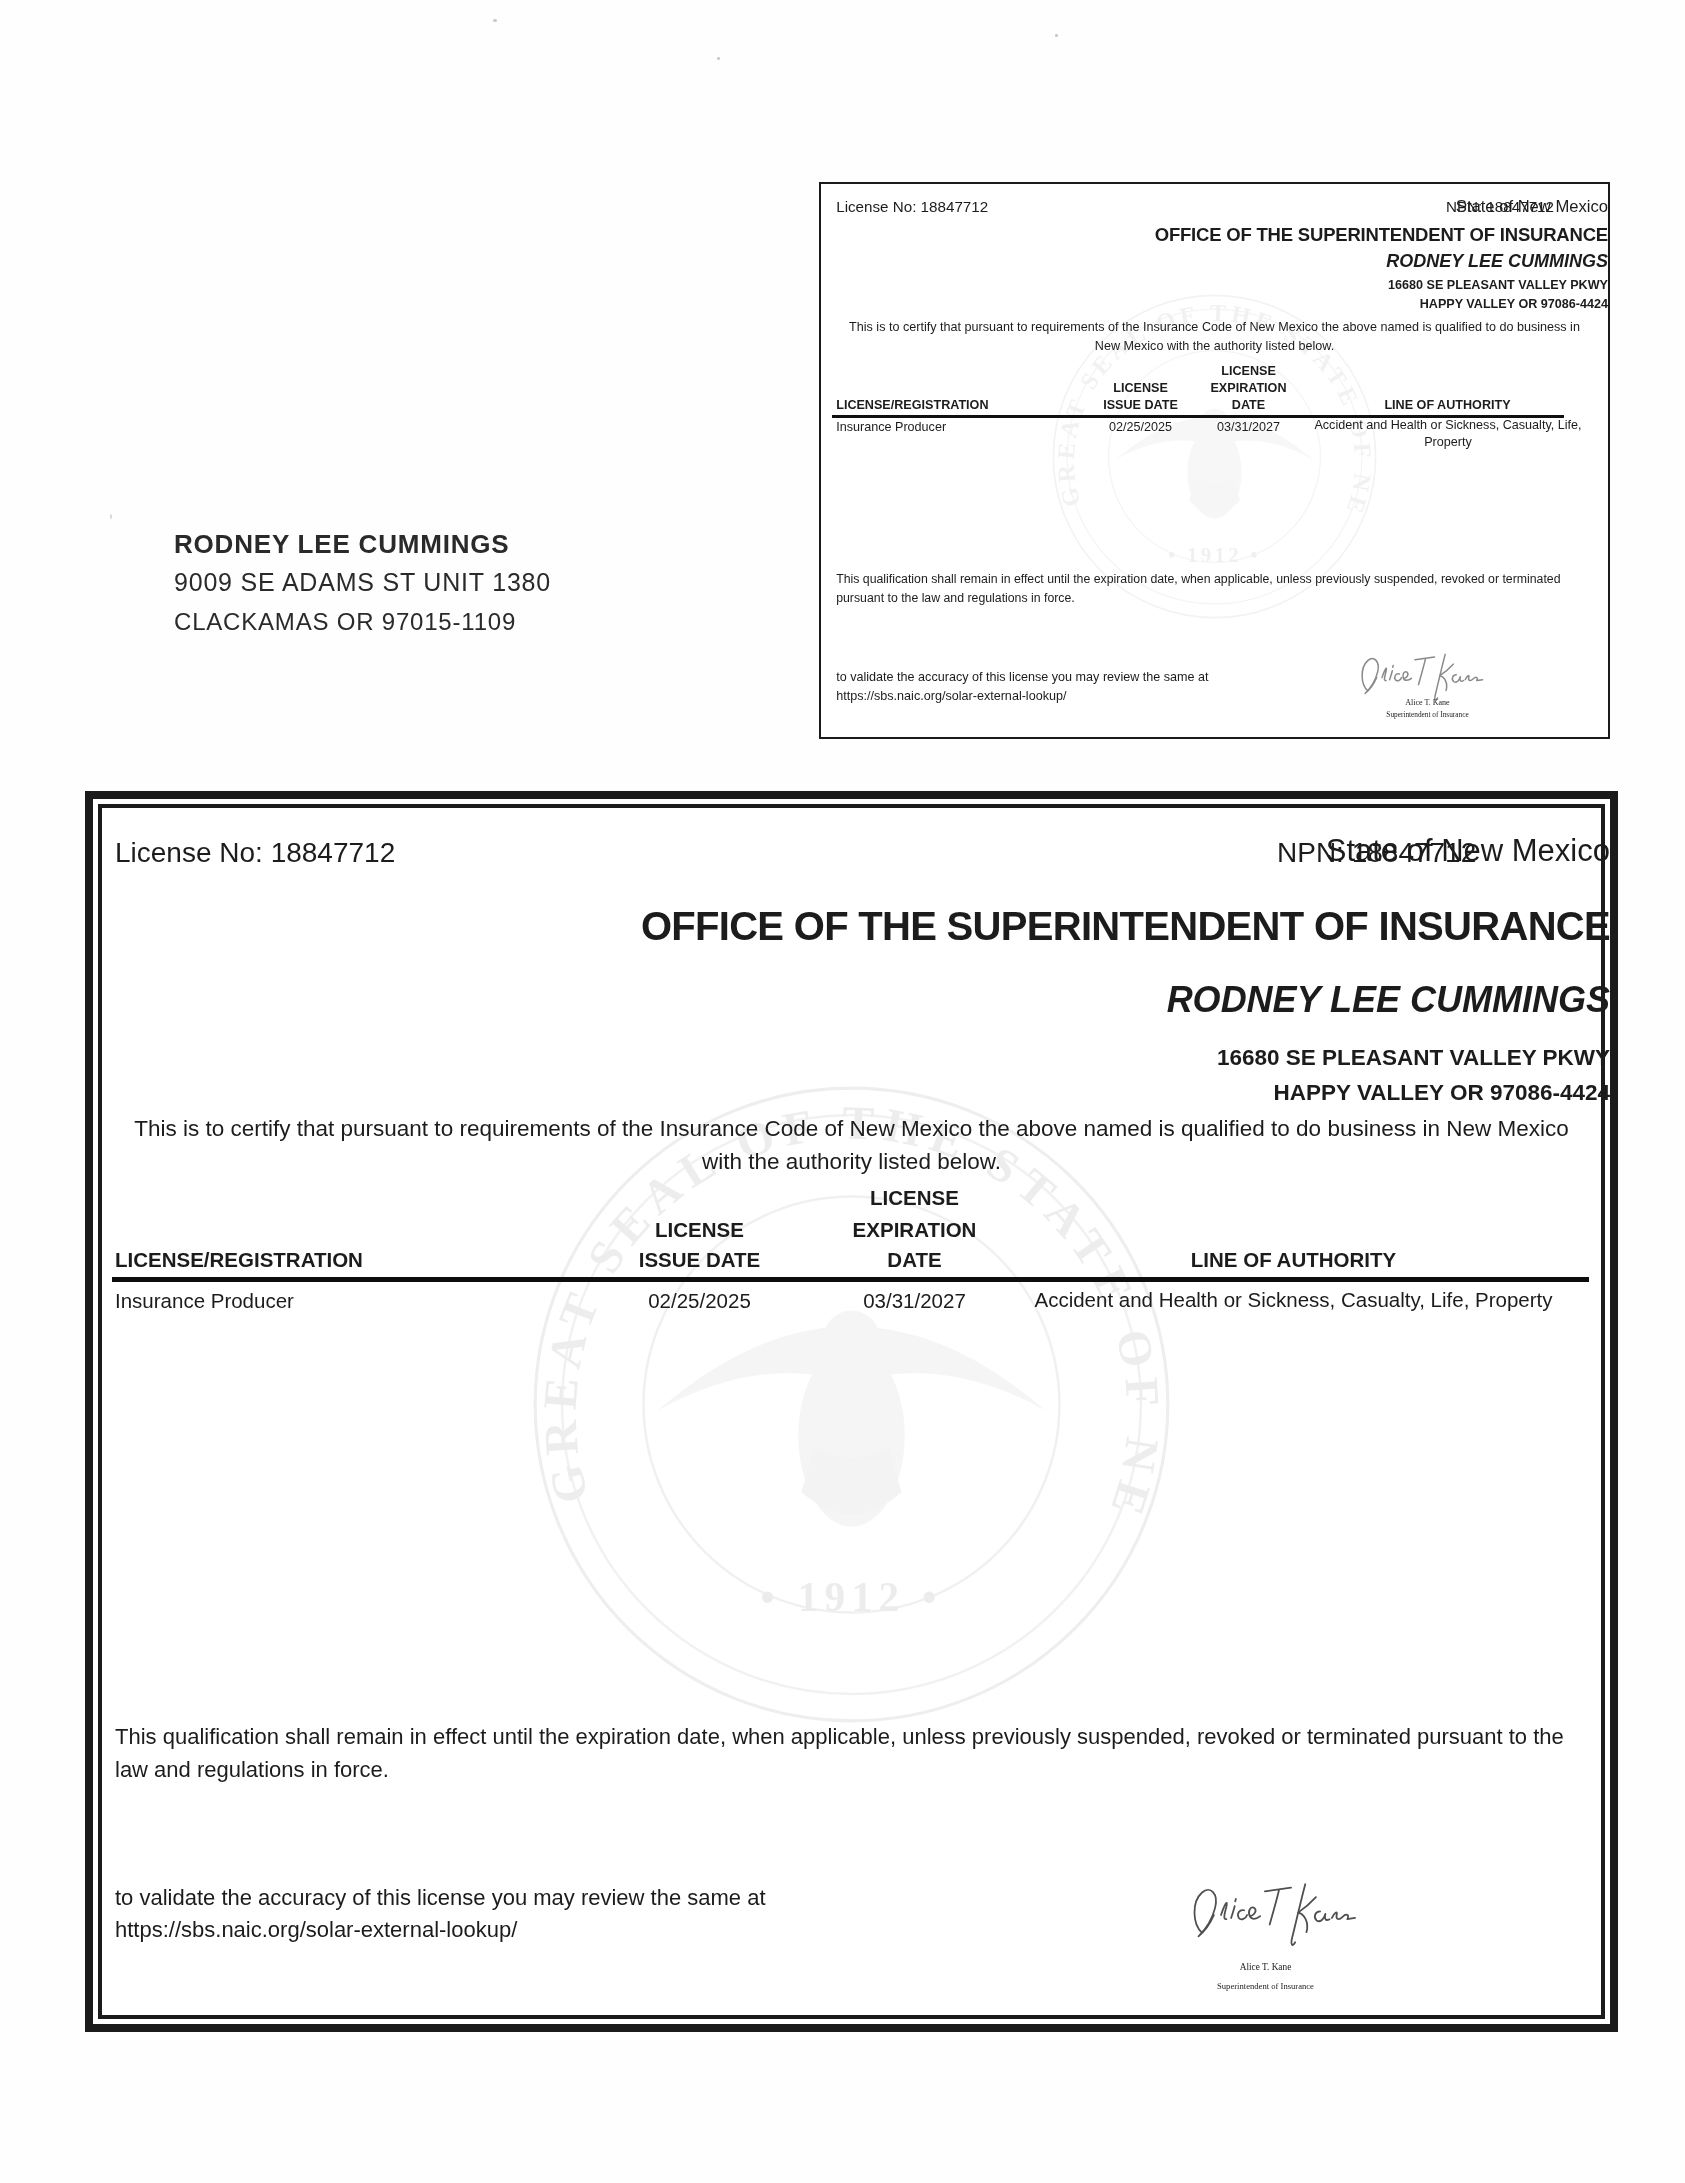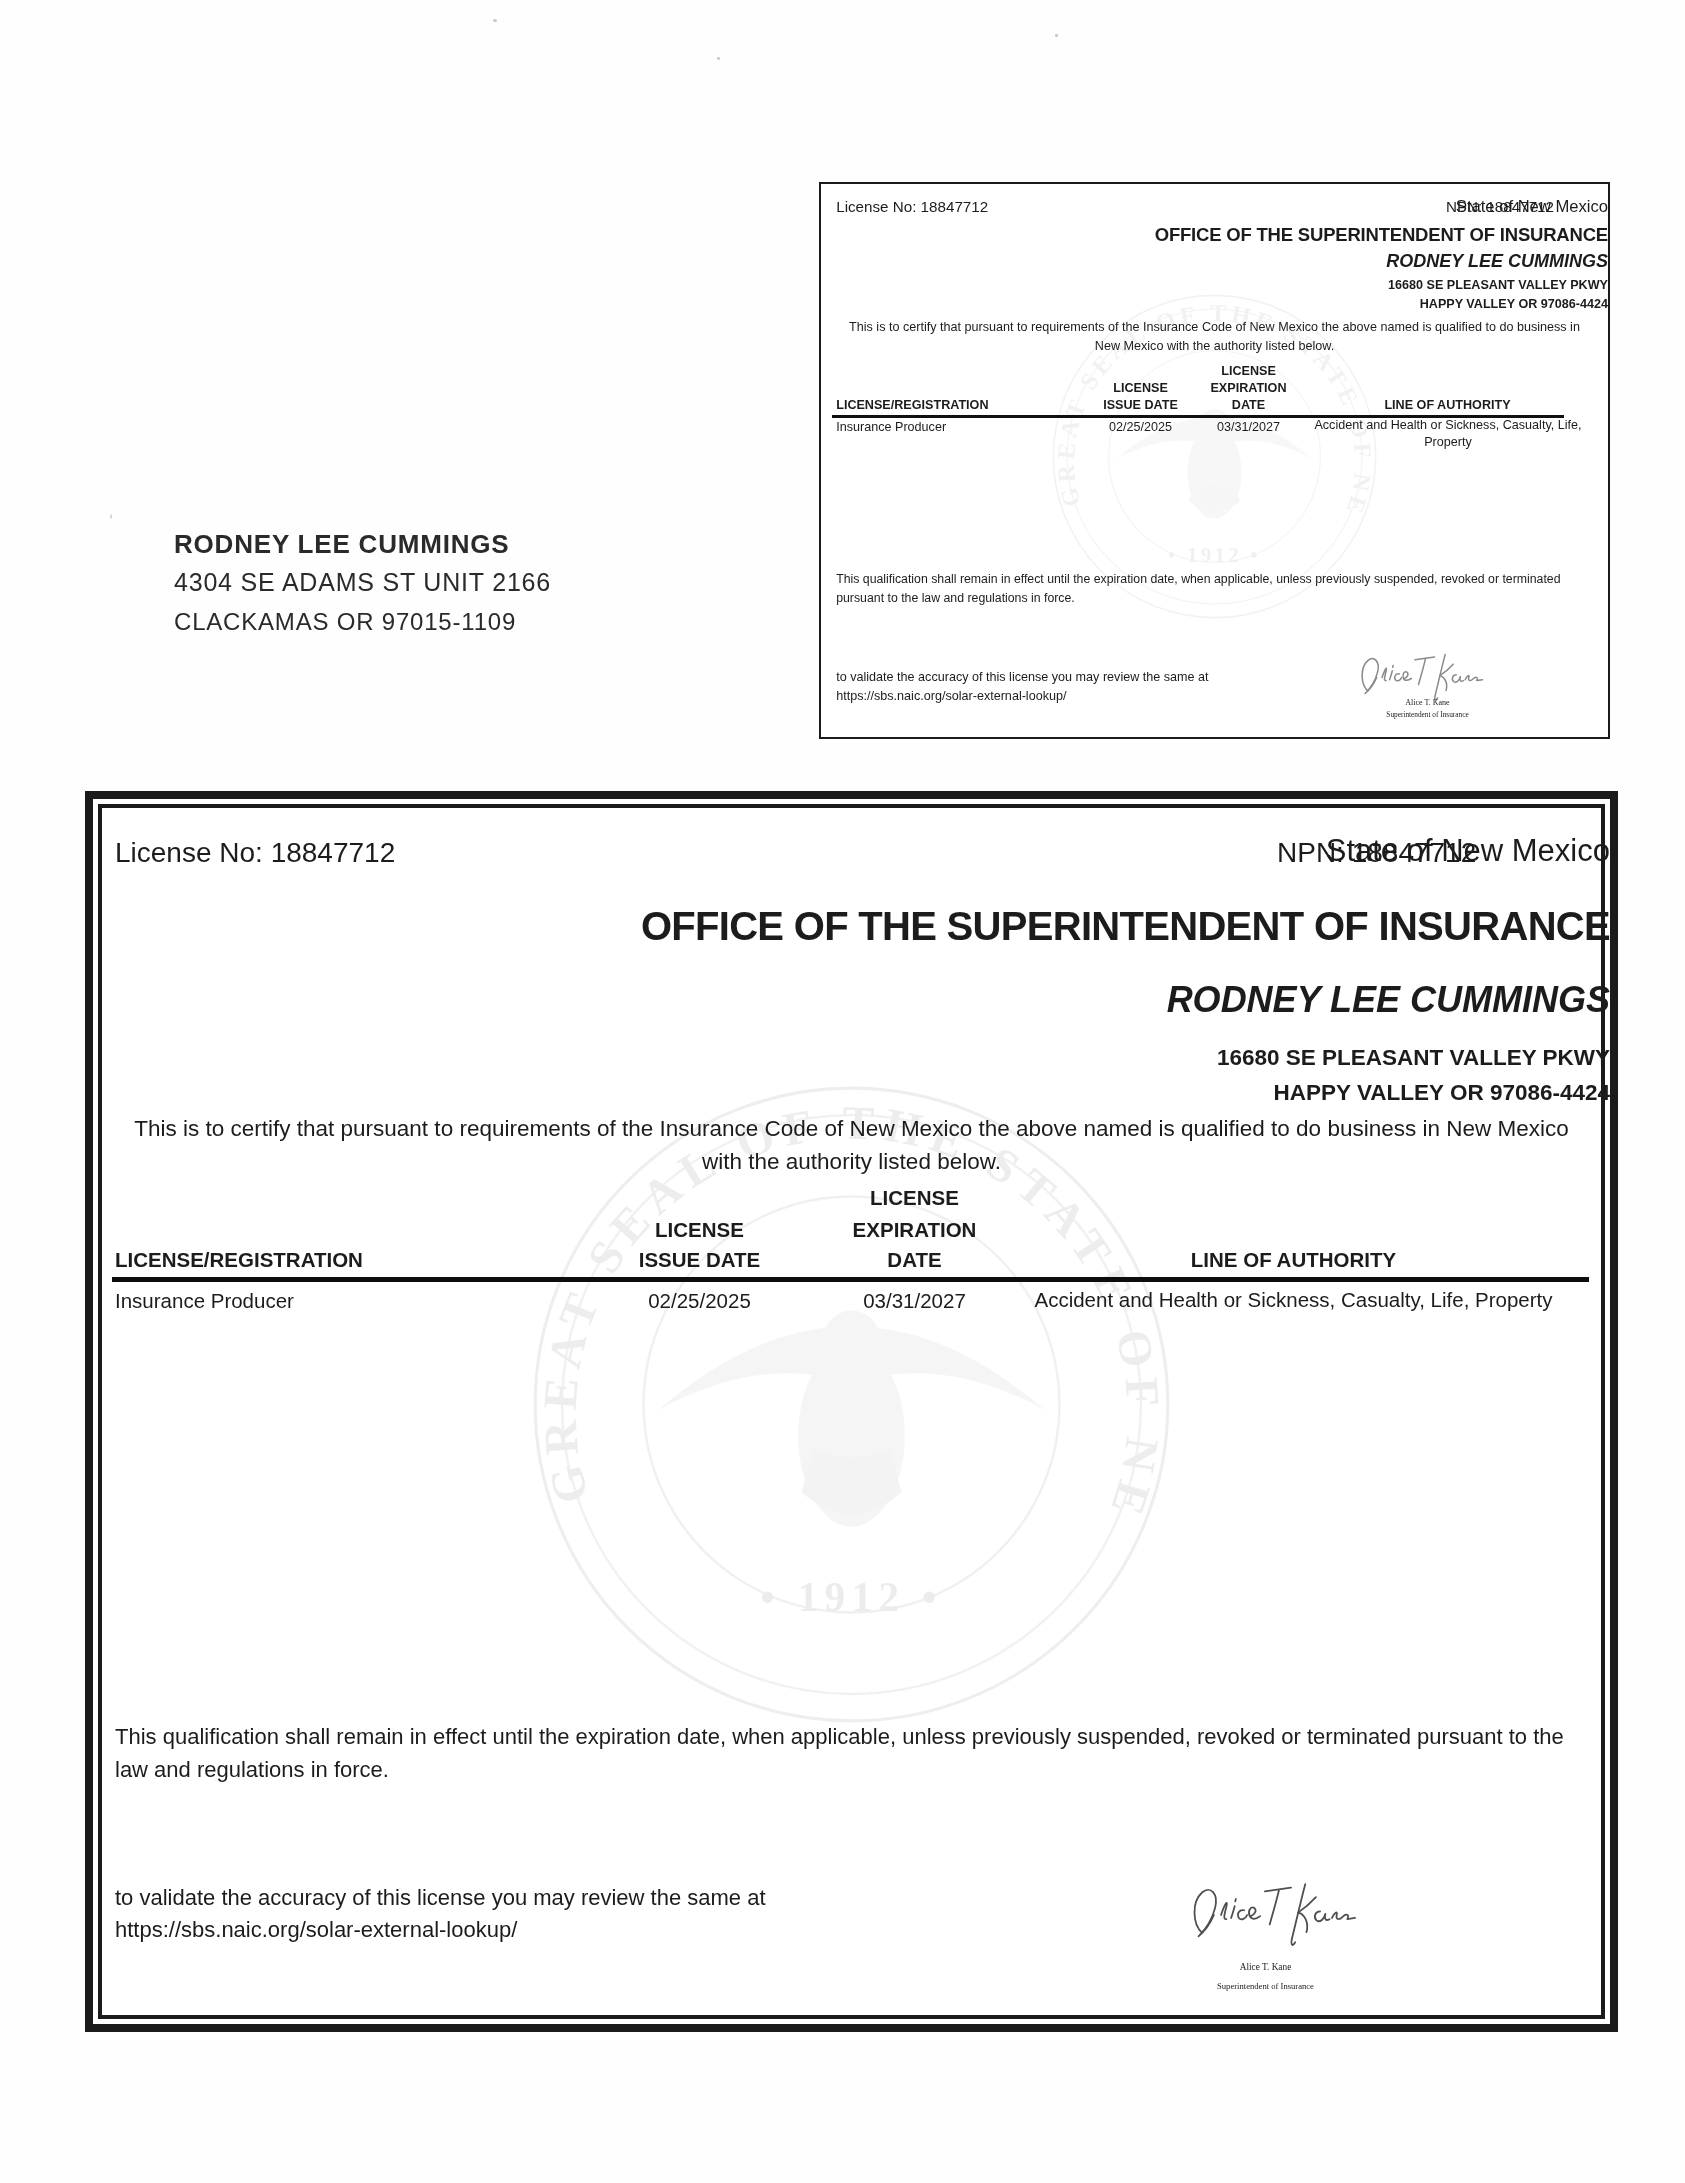--- a/index.html
+++ b/index.html
@@ -125,21 +125,21 @@
   <div class="speck" style="left:110px;top:514px;width:2px;height:5.3px;opacity:.4;"></div>
   <div class="speck" style="left:132px;top:1019px;width:3.3px;height:3.3px;opacity:.4;"></div>
   <div class="speck" style="left:161px;top:1025px;width:2.6px;height:4px;opacity:.35;"></div>
   <div class="speck" style="left:1068px;top:799px;width:4.6px;height:2.6px;opacity:.5;"></div>
   <div class="speck" style="left:823px;top:962px;width:2.6px;height:6px;opacity:.45;"></div>
   <div class="speck" style="left:891px;top:712px;width:2.6px;height:2.6px;opacity:.35;"></div>
   <div class="speck" style="left:1292px;top:1232px;width:6px;height:8.6px;opacity:.35;border-radius:40% 60% 50% 50%;"></div>
 
   <div>
     <div class="addr-line addr-name">RODNEY LEE CUMMINGS</div>
-    <div class="addr-line addr-street">4304 SE ADAMS ST UNIT 2166</div>
+    <div class="addr-line addr-street">9009 SE ADAMS ST UNIT 1380</div>
     <div class="addr-line addr-city">CLACKAMAS OR 97015-1109</div>
   </div>
 
   <section class="cert-sm">
     <svg class="abs sm-seal" viewBox="0 0 1100 1100">
       <use href="#seal-art"></use>
     </svg>
 
     <div class="abs sm-licno">License No: 18847712</div>
     <div class="abs ctr sm-state">State of New Mexico</div>

